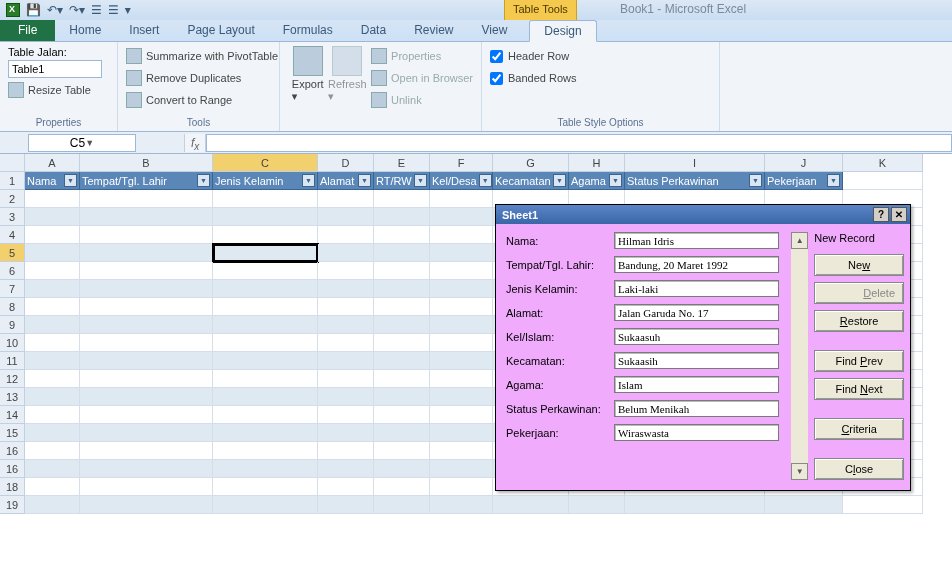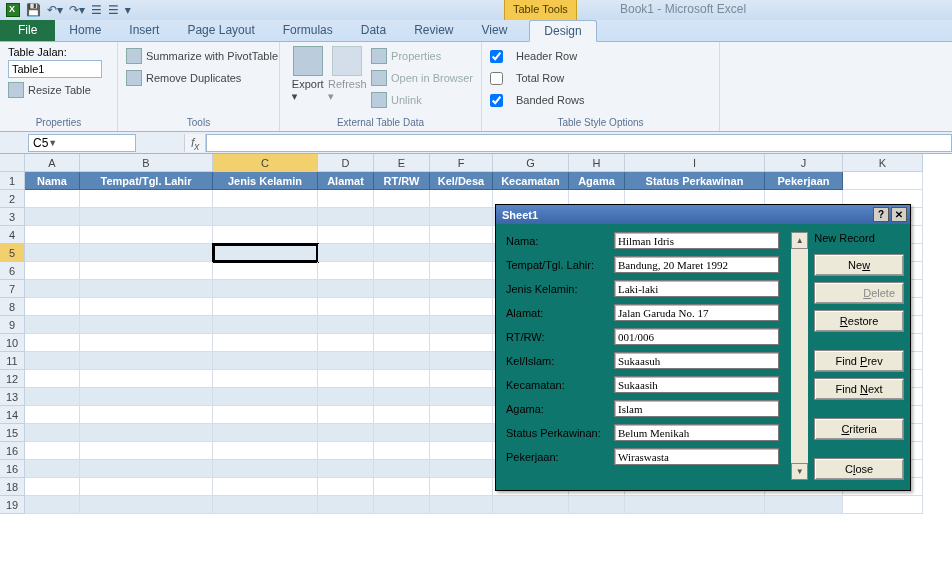--- a/index.html
+++ b/index.html
@@ -27,52 +27,52 @@
   .rgroup .glabel { text-align:center; font-size:10px; color:#5a7090; height:14px; }
   .rgroup .gbody { flex:1; display:flex; }
   .vstack { display:flex; flex-direction:column; gap:2px; }
   .hitem { display:flex; align-items:center; gap:4px; font-size:11px; color:#444; height:20px; white-space:nowrap; }
   .hitem.disabled { color:#9aa; }
   .ico16 { width:16px; height:16px; background:#bcd; border:1px solid #8aa; }
   .bigbtn { display:flex; flex-direction:column; align-items:center; justify-content:center; width:48px; gap:2px; font-size:11px; color:#444; }
   .bigico { width:30px; height:30px; background:#bcd; border:1px solid #8aa; }
   .tn-input { width:94px; height:18px; border:1px solid #9db8d6; background:#fff; font-size:11px; padding:0 3px; }
 
-  .cb { display:flex; align-items:center; gap:13px; font-size:11px; color:#444; height:20px; white-space:nowrap; }
+  .cb { display:flex; align-items:center; gap:5px; font-size:11px; color:#444; height:20px; white-space:nowrap; }
   .cb input { width:13px; height:13px; }
 
   .styles { display:flex; gap:6px; padding-top:6px; }
   .swatch { width:58px; height:44px; background:#fff; border:1px solid #999; position:relative; }
   .swatch:before,.swatch:after{content:"";position:absolute;left:2px;right:2px;height:6px;border-top:1px solid #999;border-bottom:1px solid #999;}
   .swatch:before{top:6px;} .swatch:after{top:24px;}
   .swatch.selected{border:2px solid #f2b705;}
   .s-orange:before,.s-orange:after{border-color:#d08030;}
   .s-black:before,.s-black:after{border-color:#000;}
   .s-blue{background:#dfe9f2;} .s-blue:before,.s-blue:after{border-color:#5a86b8;}
   .s-red:before,.s-red:after{border-color:#c24a4a;}
 
   
   .fxbar { height:22px; background:#e8eef6; border-bottom:1px solid #9db8d6; display:flex; align-items:center; }
-  .namebox { width:108px; height:18px; margin-left:28px; border:1px solid #9db8d6; background:#fff; display:flex; align-items:center; padding:0 4px; font-size:12px; justify-content:flex-start;}
+  .namebox { width:108px; height:18px; margin-left:28px; border:1px solid #9db8d6; background:#fff; display:flex; align-items:center; padding:0 4px; font-size:12px; justify-content:center;}
   .nbdd { color:#555; font-size:9px; }
   .fx { margin-left:48px; font-style:italic; color:#666; font-size:12px; padding:0 6px; background:#f1f5fa; border-left:1px solid #ccd; border-right:1px solid #ccd; height:18px; line-height:18px;}
   .fxinput { flex:1; height:18px; border:1px solid #9db8d6; background:#fff; margin-left:0;}
 
   
   .grid { display:grid; grid-template-columns: 25px 55px 133px 105px 56px 56px 63px 76px 56px 140px 78px 80px; font-size:11px; }
   .corner, .colh, .rowh { background:#e8eef6; border-right:1px solid #c3d0e0; border-bottom:1px solid #c3d0e0; text-align:center; height:18px; line-height:18px; color:#444; }
   .rowh { text-align:center; font-size:11px;}
-  .th { background:#5a86b8; color:#fff; height:18px; line-height:18px; border-right:1px solid #3a668e; border-bottom:1px solid #3a668e; padding:0 2px; display:flex; justify-content:space-between; align-items:center; font-weight:bold; font-size:11px; white-space:nowrap; overflow:hidden;flex-direction:column;}
+  .th { background:#5a86b8; color:#fff; height:18px; line-height:18px; border-right:1px solid #3a668e; border-bottom:1px solid #3a668e; padding:0 2px; display:flex; justify-content:space-between; align-items:center; font-weight:normal; font-size:11px; white-space:nowrap; overflow:hidden;}
   .th .dd { width:13px; height:13px; background:#dce6f2; border:1px solid #3a668e; display:flex; align-items:center; justify-content:center; color:#3a668e; font-size:7px; flex-shrink:0; margin-left:2px;}
   .cell { border-right:1px solid #d4dde8; border-bottom:1px solid #d4dde8; height:18px; }
   .activecell { outline:3px solid #000; outline-offset:-2px; }
   .highlight-row .rowh, .highlight-col { background:#f2d06e; }
 
   
-  .dialog { position:absolute; left:495px; top:204px; width:416px; background:#0f766e; border:1px solid #000; box-shadow:2px 2px 3px rgba(0,0,0,0.3); }
+  .dialog { position:absolute; left:495px; top:204px; width:416px; background:#f0abfc; border:1px solid #000; box-shadow:2px 2px 3px rgba(0,0,0,0.3); }
   .dlg-title { background:linear-gradient(#5a86c8,#3a66a8); color:#fff; height:19px; display:flex; align-items:center; justify-content:space-between; padding:0 3px 0 6px; font-weight:bold; font-size:11px;}
   .dlg-title .winbtns { display:flex; gap:2px; }
   .dlg-title .wb { width:16px; height:15px; background:#d4d0c8; border:1px solid #555; text-align:center; line-height:13px; color:#000; font-size:10px; font-weight:bold;}
   .dlg-body { display:flex; padding:8px 6px 10px 10px; gap:6px; }
   .formcol { width:280px;}
   .frow { display:flex; align-items:center; margin-bottom:7px; }
   .frow label { width:108px; color:#000; font-size:11px;}
   .frow input { width:165px; height:17px; border:1px solid #7a7a7a; background:#fff; font-size:11px; padding:0 3px; font-family:Tahoma; box-shadow:inset 1px 1px 0 #bbb;}
   .scrollcol { width:17px; background:#ece9d8; display:flex; flex-direction:column; justify-content:space-between; }
   .sb { width:17px; height:17px; background:#ece9d8; border:1px solid #888; display:flex; align-items:center; justify-content:center; font-size:8px; color:#555;}
@@ -130,20 +130,24 @@
     <div class="gbody">
         <div class="vstack">
       <div class="hitem">
             <span class="ico16"></span>
             <span>Summarize with PivotTable</span>
           </div>
       <div class="hitem">
             <span class="ico16"></span>
             <span>Remove Duplicates</span>
           </div>
+      <div class="hitem">
+            <span class="ico16"></span>
+            <span>Convert to Range</span>
+          </div>
     </div>
       </div>
     <div class="glabel">Tools</div>
   </div>
   <div class="rgroup" style="width:202px">
     <div class="gbody" style="align-items:flex-start">
       <div class="bigbtn">
           <span class="bigico"></span>
           <span><span>Export</span><br>▾</span>
         </div>
@@ -159,32 +163,27 @@
         <div class="hitem disabled">
             <span class="ico16"></span>
             <span>Open in Browser</span>
           </div>
         <div class="hitem disabled">
             <span class="ico16"></span>
             <span>Unlink</span>
           </div>
       </div>
     </div>
-    <div class="glabel">External Table Data</div>
   </div>
   <div class="rgroup" style="width:238px">
     <div class="gbody">
       <div class="vstack" style="width:110px">
         <label class="cb">
             <input type="checkbox" checked="" style="">
             <span>Header Row</span>
-          </label>
-        <label class="cb">
-            <input type="checkbox" style="">
-            <span>Total Row</span>
           </label>
         <label class="cb">
             <input type="checkbox" checked="" style="">
             <span>Banded Rows</span>
           </label>
       </div>
     </div>
     <div class="glabel">Table Style Options</div>
   </div>
 </div>
@@ -491,24 +490,20 @@
         </div>
         <div class="frow">
           <label>Jenis Kelamin:</label>
           <input value="Laki-laki" style="">
         </div>
         <div class="frow">
           <label>Alamat:</label>
           <input value="Jalan Garuda No. 17" style="">
         </div>
         <div class="frow">
-          <label>RT/RW:</label>
-          <input value="001/006" style="">
-        </div>
-        <div class="frow">
           <label>Kel/Islam:</label>
           <input value="Sukaasuh" style="">
         </div>
         <div class="frow">
           <label>Kecamatan:</label>
           <input value="Sukaasih" style="">
         </div>
         <div class="frow">
           <label>Agama:</label>
           <input value="Islam" style="">

